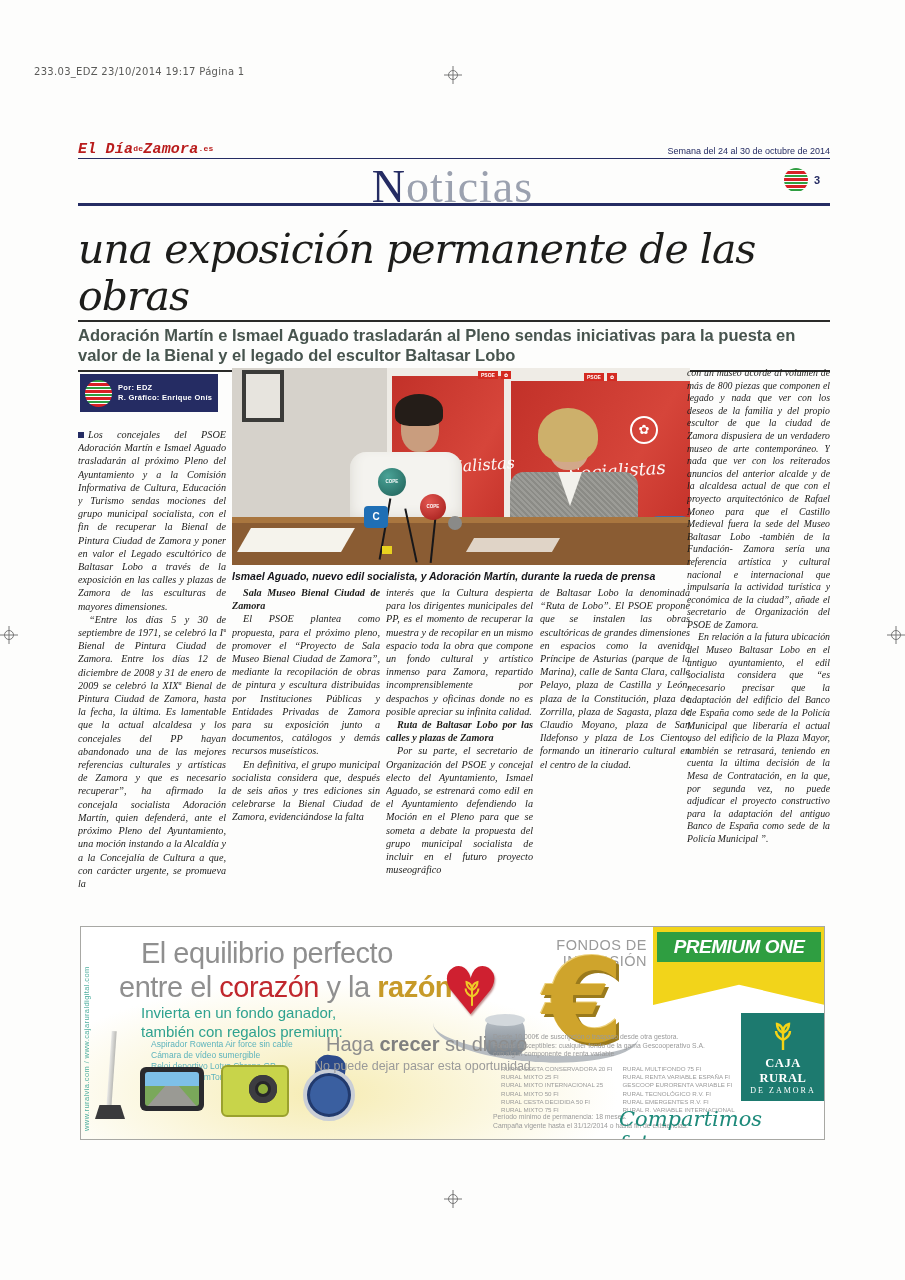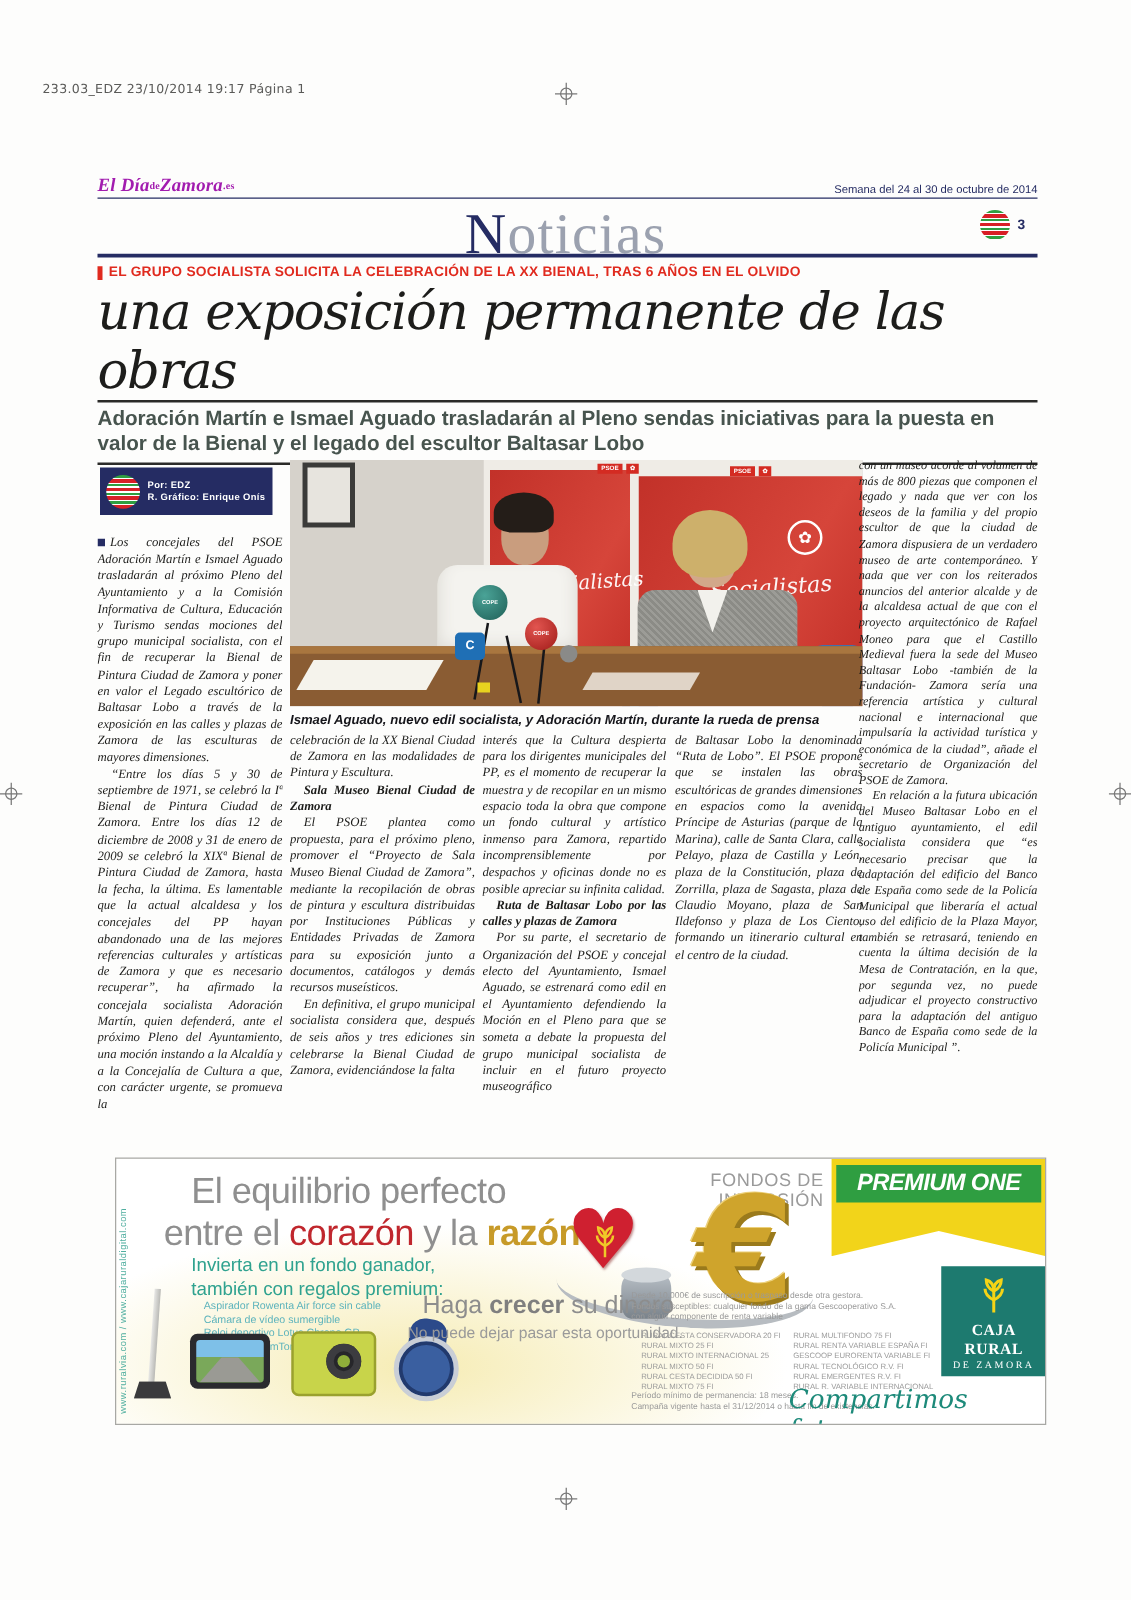--- a/index.html
+++ b/index.html
@@ -7,22 +7,22 @@
          font-family:"Liberation Serif",serif;color:#1c1c1a;}
   .abs{position:absolute;}
 
   
   .slug{left:34px;top:66px;font:10px "DejaVu Sans",sans-serif;color:#5a5a58;letter-spacing:.3px;}
   .regmark{width:18px;height:18px;}
   .regmark svg{display:block;}
 
   
   .head-rule{left:78px;top:158px;width:752px;height:1px;background:#252c63;}
-  .masthead{left:78px;top:141px;font-family:Liberation Serif, serif;font-weight:bold;font-style:italic;
-            color:#a21caf;font-size:15px;letter-spacing:.2px;}
+  .masthead{left:78px;top:141px;font-family:Liberation Mono, monospace;font-weight:bold;font-style:italic;
+            color:#b91c1c;font-size:15px;letter-spacing:.2px;}
   .masthead .tiny{font-size:8px;font-style:normal;vertical-align:2px;}
   .dateline{left:480px;top:146px;width:350px;text-align:right;font:9px "Liberation Sans",sans-serif;
             color:#252c63;}
   .section-title{left:0;top:160px;width:905px;text-align:center;font-family:"Liberation Serif",serif;
                  font-size:46px;letter-spacing:1px;}
   .section-title .cap{color:#252c63;}
   .section-title .rest{color:#9ba1af;}
   .ball{border-radius:50%;background:repeating-linear-gradient(180deg,#2f9e41 0 2px,#ffffff 2px 3px,#d81f26 3px 6px,#ffffff 6px 7px);}
   .pageball{left:784px;top:168px;width:24px;height:24px;}
   .pagenum{left:814px;top:174px;font:bold 11px "Liberation Sans",sans-serif;color:#252c63;}
@@ -82,21 +82,21 @@
           text-align:center;}
   .ph-stand{position:absolute;width:2px;background:#17171a;}
   .ph-cube{position:absolute;width:24px;height:22px;border-radius:4px;background:#1f6fb5;color:#fff;
            font:bold 10px "Liberation Sans",sans-serif;text-align:center;line-height:22px;}
   .ph-chair{position:absolute;background:#3f6fae;border-radius:8px;}
   .ph-clip{position:absolute;width:10px;height:8px;background:#e8d21f;}
 
   .caption{left:232px;top:570px;width:458px;font:bold italic 10.5px "Liberation Sans",sans-serif;color:#15151a;}
 
   
-  .ad{left:92px;top:926px;width:745px;height:214px;background:#fff;border:1px solid #a8a8a4;
+  .ad{left:80px;top:926px;width:745px;height:214px;background:#fff;border:1px solid #a8a8a4;
       box-sizing:border-box;overflow:hidden;font-family:"Liberation Sans",sans-serif;}
   .ad-glow{position:absolute;left:-60px;bottom:-70px;width:600px;height:230px;
            background:radial-gradient(ellipse at center,#f6ecb4 0%,rgba(246,236,180,0) 70%);}
   .ad-url{position:absolute;left:1px;top:8px;height:196px;writing-mode:vertical-rl;transform:rotate(180deg);
           font-size:7.5px;color:#4fae9f;letter-spacing:.4px;}
   .ad-h1{position:absolute;left:60px;top:10px;font-size:29px;color:#8f8f8f;letter-spacing:-.5px;}
   .ad-h2{position:absolute;left:38px;top:44px;font-size:29px;color:#8f8f8f;letter-spacing:-.5px;}
   .ad-h2 .red{color:#c0272d;font-weight:normal;}
   .ad-h2 .gold{color:#c79a28;font-weight:bold;}
   .ad-fondos{position:absolute;left:398px;top:10px;width:168px;text-align:right;font-size:14.5px;
@@ -188,24 +188,20 @@
   </div>
   <div class="abs dateline">Semana del 24 al 30 de octubre de 2014</div>
   <div class="abs head-rule"></div>
   <div class="abs section-title">
     <span class="cap">N</span><span class="rest">oticias</span>
   </div>
   <div class="abs ball pageball"></div>
   <div class="abs pagenum">3</div>
   <div class="abs thick-rule"></div>
 
-  <div class="abs kicker">
-    <span class="bar"></span>
-    <span class="txt">EL GRUPO SOCIALISTA SOLICITA LA CELEBRACIÓN DE LA XX BIENAL, TRAS 6 AÑOS EN EL OLVIDO</span>
-  </div>
   <div class="abs headline">
     <div>una exposición permanente de las obras</div>
   </div>
   <div class="abs subhead">Adoración Martín e Ismael Aguado trasladarán al Pleno sendas iniciativas para la puesta en valor de la Bienal y el legado del escultor Baltasar Lobo</div>
 
   <div class="abs byline">
     <span class="ball"></span>
     <span class="lines">
       <div>Por: EDZ</div>
       <div>R. Gráfico: Enrique Onís</div>
@@ -251,21 +247,20 @@
     <div class="ph-mic" style="left:146px;top:100px;width:28px;height:28px;background:radial-gradient(circle at 35% 30%,#4aa397,#1f5f57);line-height:28px;">COPE</div>
     <div class="ph-cube" style="left:132px;top:138px;">C</div>
     <div class="ph-mic" style="left:188px;top:126px;width:26px;height:26px;background:radial-gradient(circle at 35% 30%,#e25550,#a01b18);line-height:26px;">COPE</div>
     <div class="ph-mic" style="left:216px;top:148px;width:14px;height:14px;background:#8a8a88;"></div>
     <div class="ph-clip" style="left:150px;top:178px;"></div>
   </div>
 
   <div class="abs caption">Ismael Aguado, nuevo edil socialista, y Adoración Martín, durante la rueda de prensa</div>
 
   <div class="abs bodycol col-1">
-    <p>celebración de la XX Bienal Ciudad de Zamora en las modalidades de Pintura y Escultura.</p>
     <p class="colhead">Sala Museo Bienal Ciudad de Zamora</p>
     <p class="ind">El PSOE plantea como propuesta, para el próximo pleno, promover el “Proyecto de Sala Museo Bienal Ciudad de Zamora”, mediante la recopilación de obras de pintura y escultura distribuidas por Instituciones Públicas y Entidades Privadas de Zamora para su exposición junto a documentos, catálogos y demás recursos museísticos.</p>
     <p class="ind">En definitiva, el grupo municipal socialista considera que, después de seis años y tres ediciones sin celebrarse la Bienal Ciudad de Zamora, evidenciándose la falta</p>
   </div>
   <div class="abs bodycol col-2">
     <p>interés que la Cultura despierta para los dirigentes municipales del PP, es el momento de recuperar la muestra y de recopilar en un mismo espacio toda la obra que compone un fondo cultural y artístico inmenso para Zamora, repartido incomprensiblemente por despachos y oficinas donde no es posible apreciar su infinita calidad.</p>
     <p class="colhead">Ruta de Baltasar Lobo por las calles y plazas de Zamora</p>
     <p class="ind">Por su parte, el secretario de Organización del PSOE y concejal electo del Ayuntamiento, Ismael Aguado, se estrenará como edil en el Ayuntamiento defendiendo la Moción en el Pleno para que se someta a debate la propuesta del grupo municipal socialista de incluir en el futuro proyecto museográfico</p>
   </div>
   <div class="abs bodycol col-3">

